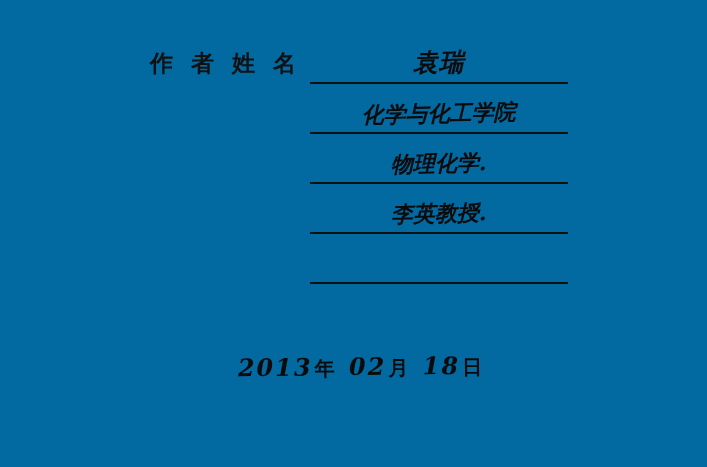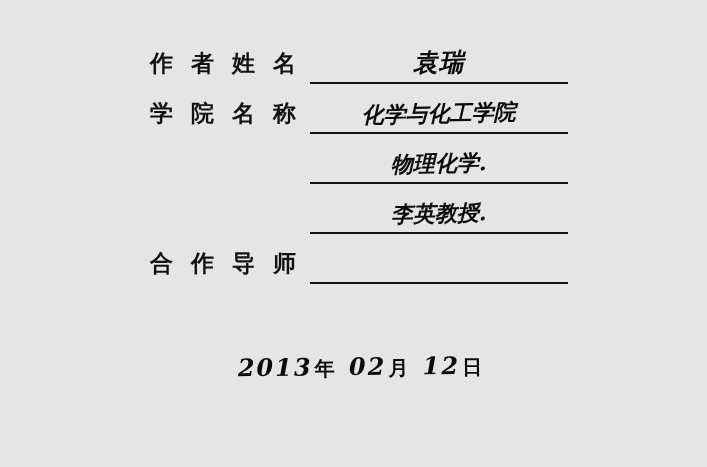--- a/index.html
+++ b/index.html
@@ -15,21 +15,21 @@
     color: #000000;
     overflow: hidden;
   }
 
   .sheet {
     position: absolute;
     left: 0;
     top: 0;
     width: 707px;
     height: 467px;
-    background: #e5e5e5;
+    background: #0369a1;
   }
 
   .form {
     position: absolute;
     left: 150px;
     top: 42px;
     width: 420px;
   }
 
   .row {
@@ -130,21 +130,20 @@
 
     <div class="row">
       <div class="label">作 者 姓 名</div>
       <div class="field">
         <div class="hand name">袁瑞</div>
         <div class="rule"></div>
       </div>
     </div>
 
     <div class="row">
-      <div class="label">学 院 名 称</div>
       <div class="field">
         <div class="hand narrow">化学与化工学院</div>
         <div class="rule"></div>
       </div>
     </div>
 
     <div class="row">
       <div class="field">
         <div class="hand narrow">物理化学.</div>
         <div class="rule"></div>
@@ -152,28 +151,27 @@
     </div>
 
     <div class="row">
       <div class="field">
         <div class="hand narrow">李英教授.</div>
         <div class="rule"></div>
       </div>
     </div>
 
     <div class="row">
-      <div class="label">合 作 导 师</div>
       <div class="field">
         <div class="hand narrow"></div>
         <div class="rule"></div>
       </div>
     </div>
 
   </div>
 
   <div class="date-line">
     <span class="num">2013</span><span class="unit">年</span>
     <span class="num">02</span><span class="unit">月</span>
-    <span class="num">12</span><span class="unit">日</span>
+    <span class="num">18</span><span class="unit">日</span>
   </div>
 
 </div>
 
 </body></html>

